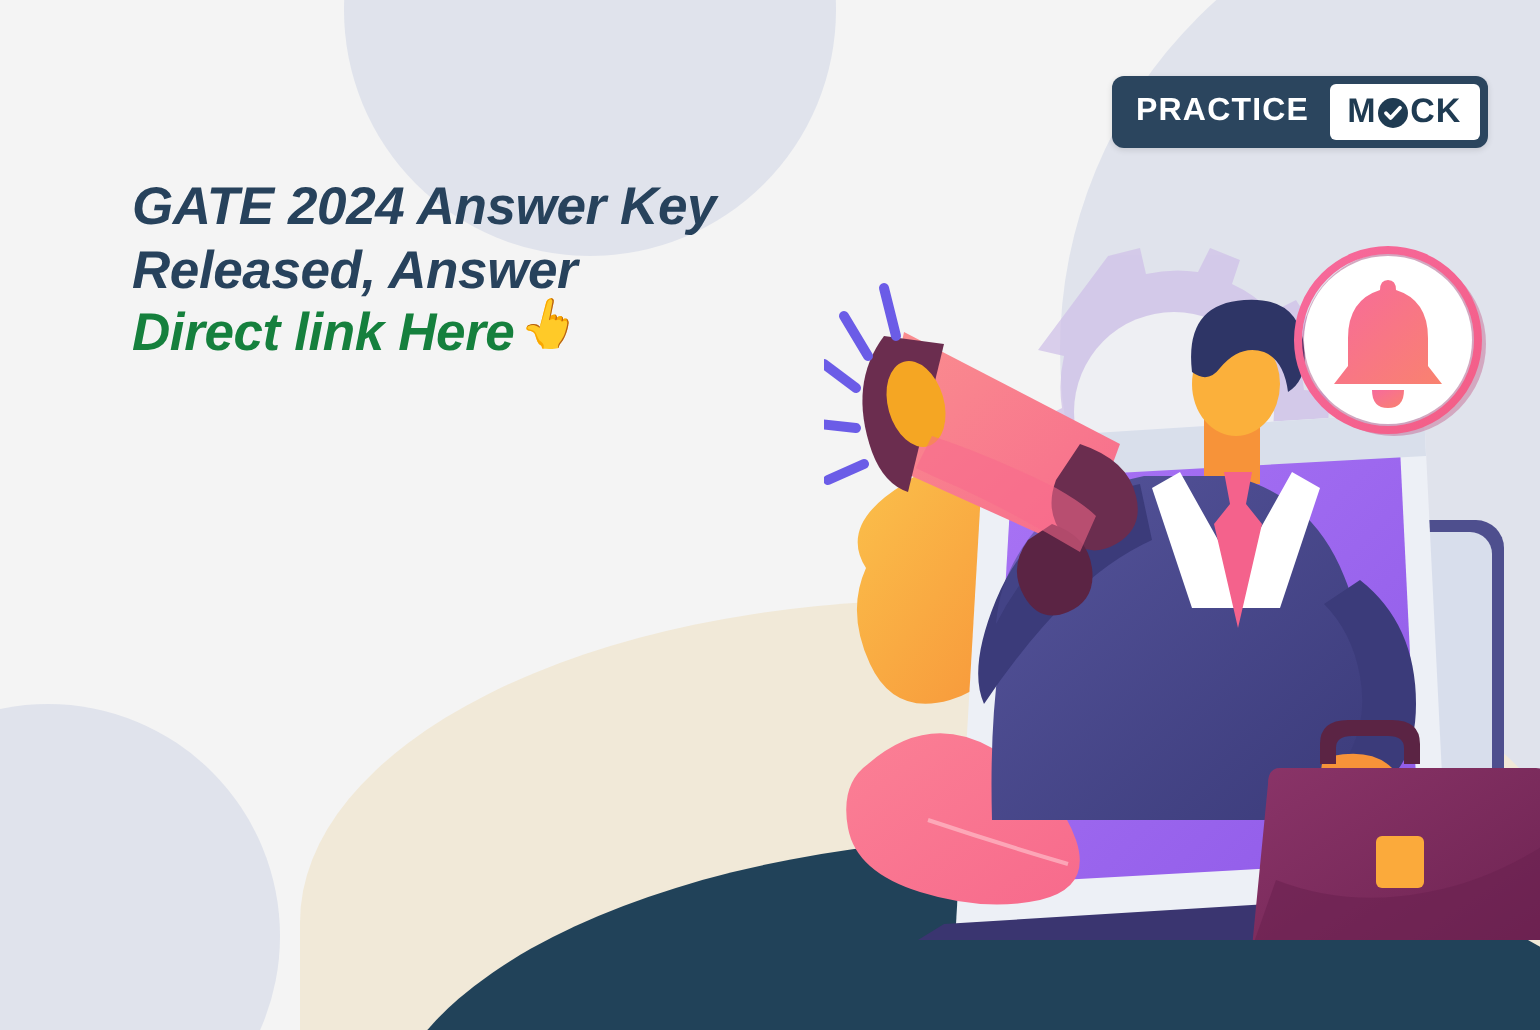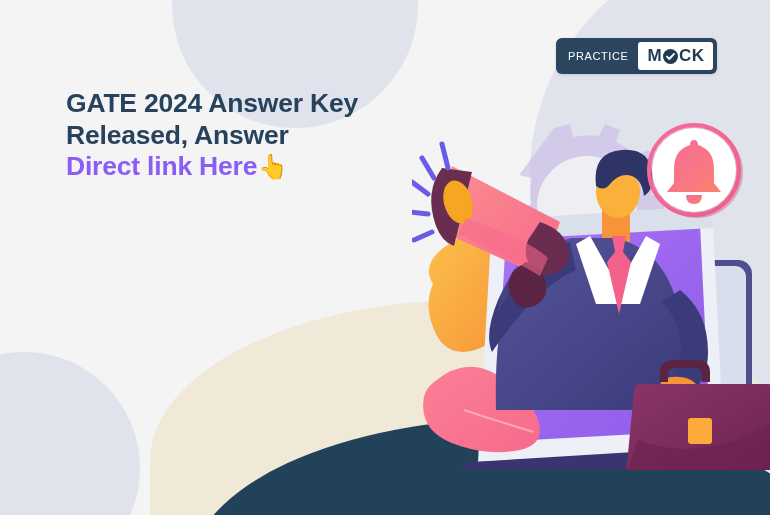--- a/index.html
+++ b/index.html
@@ -68,22 +68,22 @@
     align-items:stretch;
     background:#2b455e;
     border-radius:6px;
     padding:4px;
     box-shadow:0 1px 3px rgba(0,0,0,.12);
   }
   .logo-practice {
     display:flex; align-items:center;
     padding:0 10px 0 8px;
     color:#ffffff;
-    font-size:11px;
-    font-weight:normal;
+    font-size:16px;
+    font-weight:bold;
     letter-spacing:.6px;
   }
   .logo-mock {
     display:flex; align-items:center;
     background:#ffffff;
     border-radius:3px;
     padding:0 9px;
     color:#1f3category;
     color:#1f3b52;
     font-size:17px;
@@ -101,36 +101,36 @@
     position:relative;
     top:0px;
   }
   .mock-o svg { display:block; }
 
   
   .headline {
     position:absolute;
     left:66px; top:88px;
     width:370px;
+    font-style:italic;
   }
   .headline-line {
     font-size:26.5px;
     font-weight:bold;
     line-height:1.19;
     color:#27425c;
     letter-spacing:-.2px;
   }
   .headline-link {
     font-size:26.5px;
     font-weight:bold;
     line-height:1.19;
-    color:#8b5cf6;
+    color:#15803d;
     letter-spacing:-.2px;
     display:flex;
-    align-items:center;
     gap:1px;
   }
   .finger-emoji { font-size:24px; line-height:1; }
 
   
   .illus {
     position:absolute;
     left:412px; top:110px;
     width:358px; height:360px;
   }

